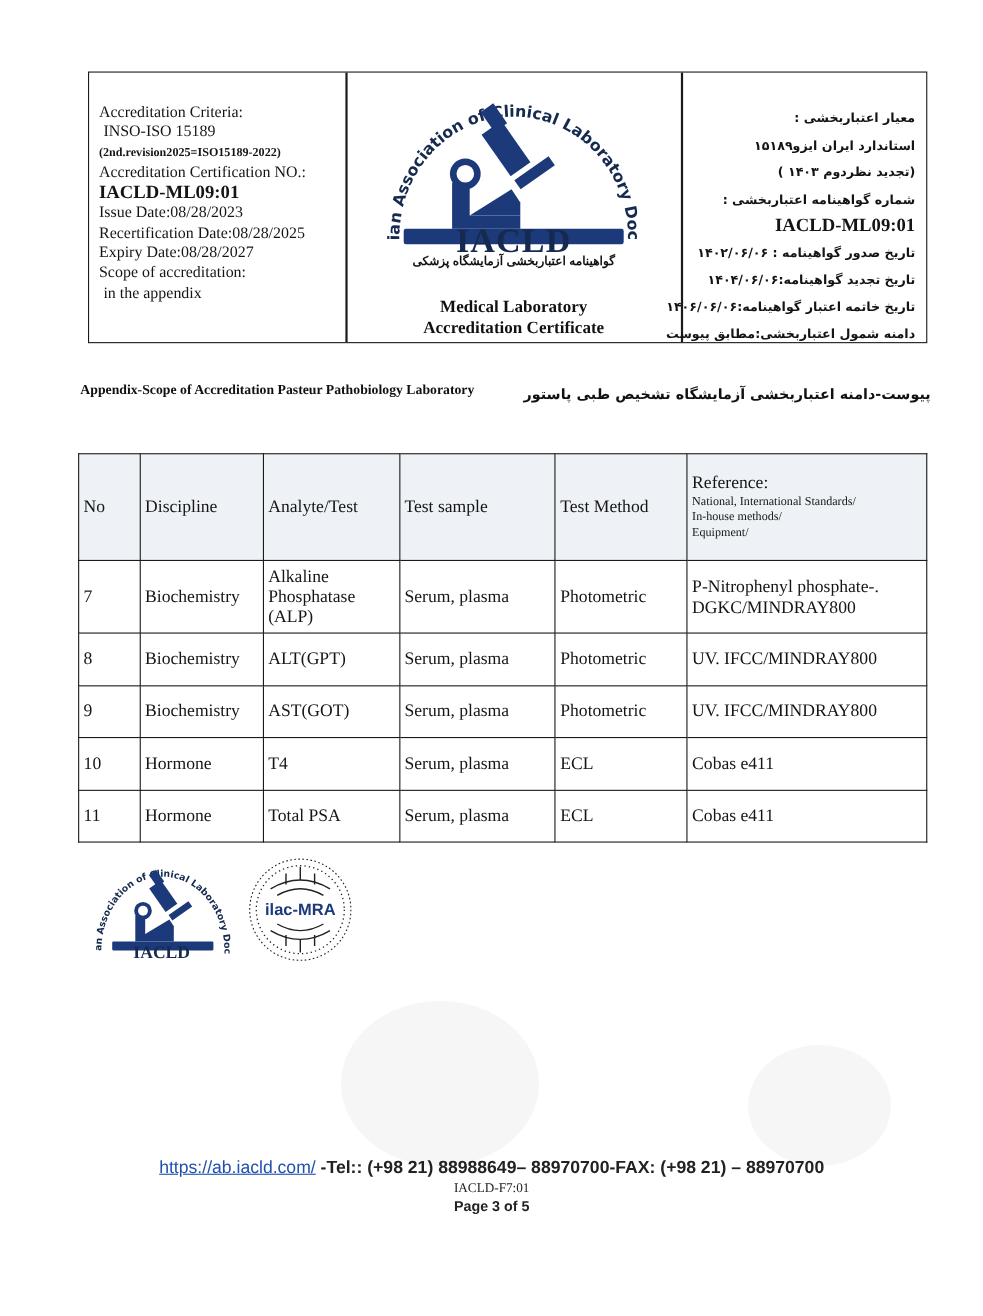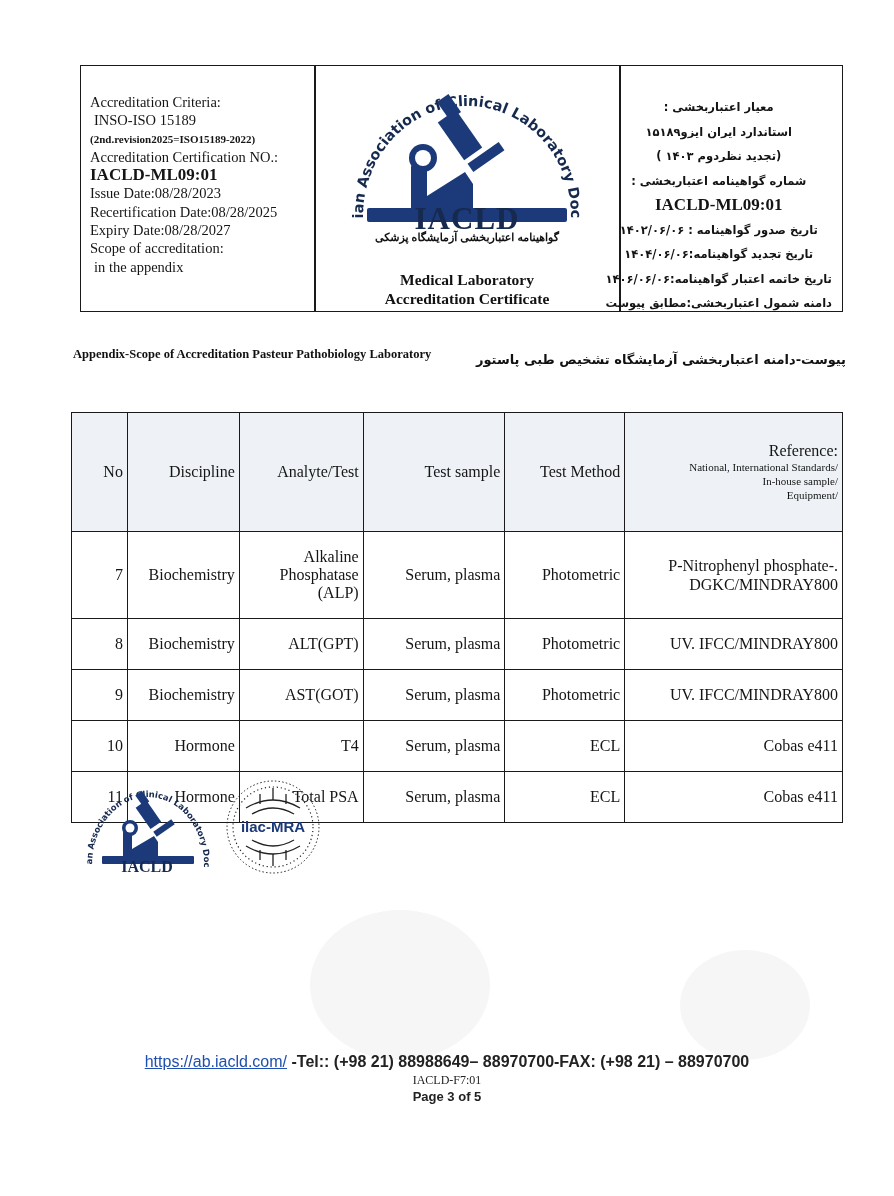--- a/index.html
+++ b/index.html
@@ -8,33 +8,33 @@
     font-family:"Liberation Serif", serif; color:#111;
   }
   .abs { position:absolute; }
   
   .hdr { left:80px; top:65px; width:763px; height:247px; border:1.6px solid #1a1a1a; box-sizing:border-box; }
   .hdr .div1 { left:233px; top:0; width:1.6px; height:100%; background:#1a1a1a; }
   .hdr .div2 { left:538px; top:0; width:1.6px; height:100%; background:#1a1a1a; }
   .left-info { left:9px; top:27px; font-size:14.5px; line-height:18.3px; color:#151515; }
   .left-info .big { font-weight:bold; font-size:17px; }
   .left-info .small { font-size:11px; font-weight:bold; }
-  .right-info { right:10px; top:29px; direction:rtl; text-align:center; font-family:"DejaVu Sans", sans-serif; font-weight:bold; font-size:11.5px; line-height:24.5px; color:#141414; }
+  .right-info { right:10px; top:29px; direction:rtl; text-align:right; font-family:"DejaVu Sans", sans-serif; font-weight:bold; font-size:11.5px; line-height:24.5px; color:#141414; }
   .right-info .big { font-family:"Liberation Serif", serif; font-size:17px; }
   .logo-wrap { left:234px; top:0; width:304px; height:245px; }
   .logo-title { left:0; width:304px; text-align:center; }
   .iacld { top:135px; font-size:31px; font-weight:bold; color:#16294e; letter-spacing:1px; }
   .fa-cert { top:165px; font-family:Liberation Sans, sans-serif; font-size:11px; font-weight:bold; direction:rtl; }
   .en-cert { font-size:15.5px; font-weight:bold; line-height:19px; }
   
   .app-en { left:73px; top:347px; font-size:12.5px; font-weight:bold; }
   .app-fa { right:48px; top:352px; font-family:"DejaVu Sans", sans-serif; font-size:13px; font-weight:bold; direction:rtl; }
   
   table.scope { position:absolute; left:71px; top:412px; width:772px; border-collapse:collapse; }
-  table.scope td, table.scope th { border:1.6px solid #1a1a1a; text-align:right; vertical-align:middle; font-size:16px; padding:16px 4px; color:#151515; }
+  table.scope td, table.scope th { border:1.6px solid #1a1a1a; text-align:left; vertical-align:middle; font-size:16px; padding:5px 4px; color:#151515; }
   table.scope th { background:#eef2f6; font-weight:normal; height:86px; }
   table.scope th .ref-title { font-size:16px; display:block; }
   table.scope th .ref-sub { font-size:11px; line-height:14px; display:block; }
   
   .footer { left:0; width:894px; text-align:center; font-family:"Liberation Sans", sans-serif; }
   .footer-line { top:1053px; font-size:16px; font-weight:bold; color:#222; }
   .footer-line a { color:#1f4fb0; text-decoration:underline; font-weight:normal; }
   .form-code { top:1073px; font-family:"Liberation Serif", serif; font-size:12px; color:#222; }
   .page-no { top:1089px; font-size:13px; font-weight:bold; color:#222; }
   .watermark { opacity:0.08; }
@@ -113,21 +113,21 @@
   <thead>
     <tr>
       <th>No</th>
       <th>Discipline</th>
       <th>Analyte/Test</th>
       <th>Test sample</th>
       <th>Test Method</th>
       <th>
         <span class="ref-title">Reference:</span>
         <span class="ref-sub">National, International Standards/</span>
-        <span class="ref-sub">In-house sample/</span>
+        <span class="ref-sub">In-house methods/</span>
         <span class="ref-sub">Equipment/</span>
       </th>
     </tr>
   </thead>
   <tbody>
     <tr style="height:66px">
       <td>7</td>
       <td>Biochemistry</td>
       <td style="line-height:18px;">Alkaline Phosphatase (ALP)</td>
       <td>Serum, plasma</td>

